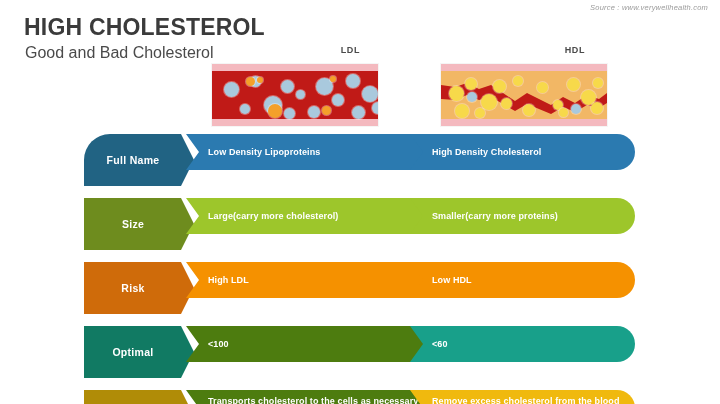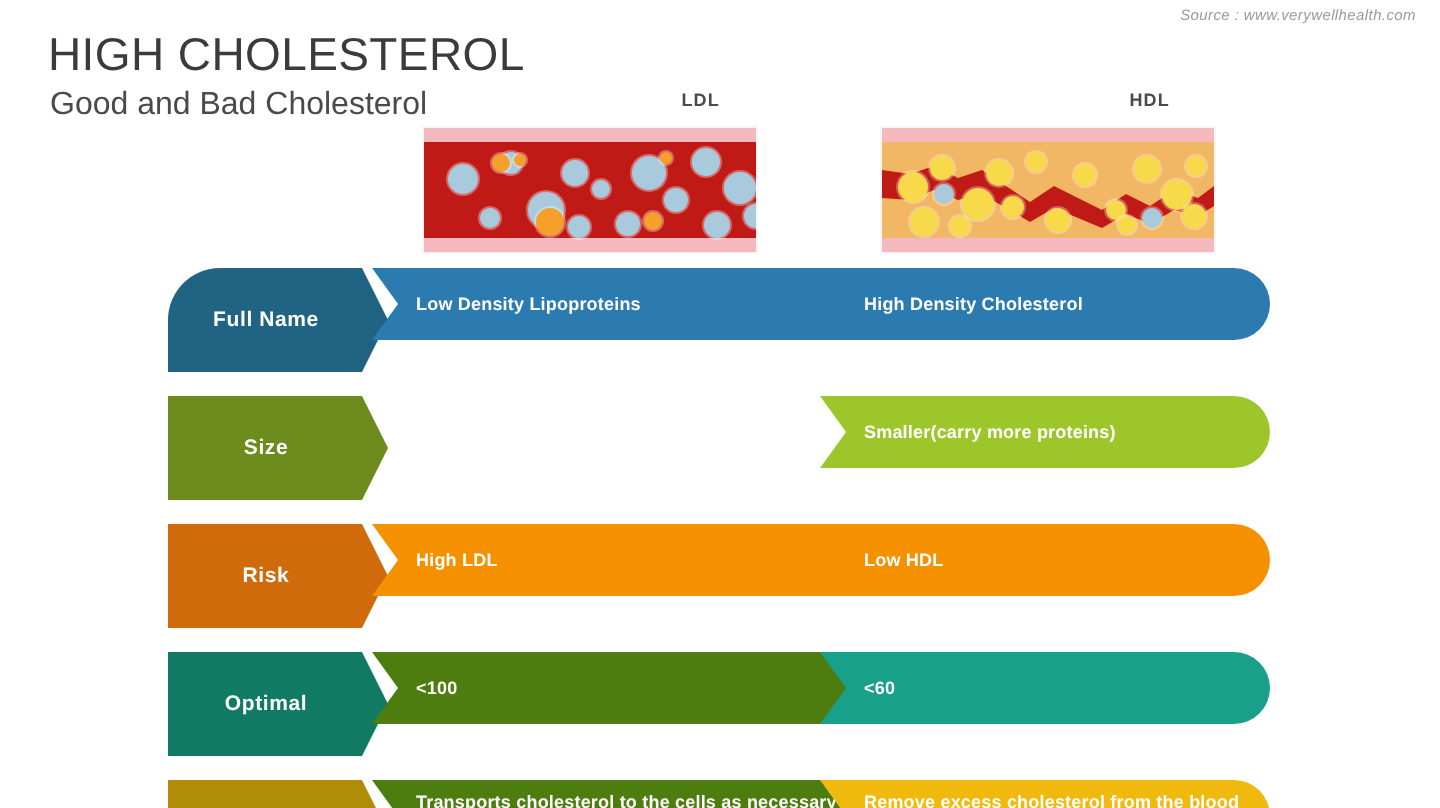--- a/index.html
+++ b/index.html
@@ -13,21 +13,21 @@
   .stage{position:absolute;inset:0;width:720px;height:404px;overflow:hidden;}
 
   
   .source{
     position:absolute;top:3px;right:12px;
     font-size:7.5px;font-style:italic;color:#9a9a9a;
     letter-spacing:.2px;white-space:nowrap;
   }
   .title{
     position:absolute;left:24px;top:14px;
-    font-size:23px;font-weight:normal;color:#3b3b3b;
+    font-size:23px;font-weight:bold;color:#3b3b3b;
     letter-spacing:.2px;white-space:nowrap;
   }
   .subtitle{
     position:absolute;left:25px;top:44px;
     font-size:16px;color:#4a4a4a;white-space:nowrap;
   }
   .colhead{
     position:absolute;top:45px;
     font-size:9px;font-weight:bold;color:#4a4a4a;
     letter-spacing:.6px;text-align:right;
@@ -162,20 +162,23 @@
         </div>
         <div class="bar bar-hdl" style="background: rgb(43, 122, 176); clip-path: polygon(0px 0px, 100% 0px, 100% 100%, 0px 100%, 13px 50%); border-top-right-radius: 26px; border-bottom-right-radius: 26px;">
           <div class="bar-txt">High Density Cholesterol</div>
         </div>
       </div>
       <div class="row">
         <div class="label">
           <div class="lbl-bg" style="background: rgb(110, 140, 30); clip-path: polygon(0px 0px, calc(100% - 13px) 0px, 100% 50%, calc(100% - 13px) 100%, 0px 100%);"></div>
           <div class="lbl-txt">Size</div>
         </div>
+        <div class="bar bar-ldl" style="background: rgb(157, 198, 43); clip-path: polygon(0px 0px, calc(100% - 13px) 0px, 100% 50%, calc(100% - 13px) 100%, 0px 100%, 13px 50%);">
+          <div class="bar-txt">Large(carry more cholesterol)</div>
+        </div>
         <div class="bar bar-hdl" style="background: rgb(157, 198, 43); clip-path: polygon(0px 0px, 100% 0px, 100% 100%, 0px 100%, 13px 50%); border-top-right-radius: 26px; border-bottom-right-radius: 26px;">
           <div class="bar-txt">Smaller(carry more proteins)</div>
         </div>
       </div>
       <div class="row">
         <div class="label">
           <div class="lbl-bg" style="background: rgb(207, 107, 10); clip-path: polygon(0px 0px, calc(100% - 13px) 0px, 100% 50%, calc(100% - 13px) 100%, 0px 100%);"></div>
           <div class="lbl-txt">Risk</div>
         </div>
         <div class="bar bar-ldl" style="background: rgb(245, 145, 0); clip-path: polygon(0px 0px, calc(100% - 13px) 0px, 100% 50%, calc(100% - 13px) 100%, 0px 100%, 13px 50%);">

